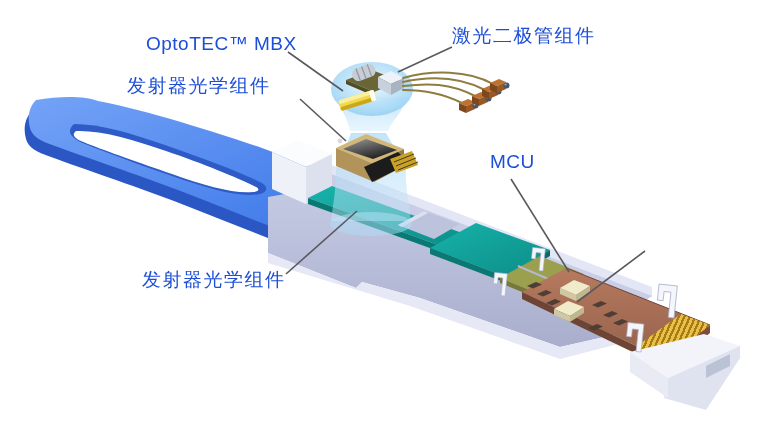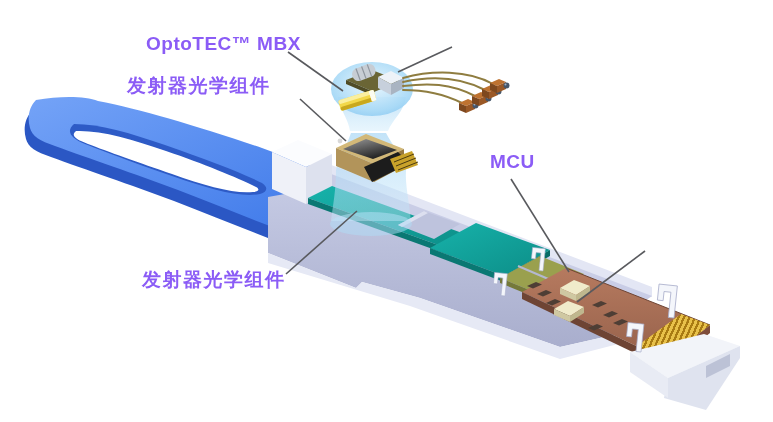--- a/index.html
+++ b/index.html
@@ -1,20 +1,20 @@
 <!DOCTYPE html>
 <html><head>
 <meta charset="utf-8">
 <style>
   html,body{margin:0;padding:0;background:#fff;}
   #stage{position:relative;width:773px;height:422px;background:#ffffff;overflow:hidden;
          font-family:"Liberation Sans","DejaVu Sans",sans-serif;}
   #art{position:absolute;left:0;top:0;}
-  .lbl{position:absolute;font-weight:700;font-size:19px;line-height:1.1;
-       color:#8b5cf6;white-space:nowrap;letter-spacing:.5px;}
+  .lbl{position:absolute;font-weight:400;font-size:19px;line-height:1.1;
+       color:#1d4ed8;white-space:nowrap;letter-spacing:.5px;}
   .lbl.cjk{letter-spacing:1.5px;font-size:19px;}
 </style>
 </head>
 <body>
 
 <div id="stage">
 
 <svg id="art" width="773" height="422" viewBox="0 0 773 422">
   <defs>
     <linearGradient id="gTab" x1="0" y1="0" x2="1" y2="1">
@@ -216,20 +216,21 @@
     <line x1="452" y1="47" x2="398" y2="72"></line>
     <line x1="300" y1="99" x2="346" y2="141"></line>
     <line x1="511" y1="179" x2="569" y2="272"></line>
     <line x1="645" y1="251" x2="577" y2="302"></line>
     <line x1="286" y1="274" x2="357" y2="211"></line>
   </g>
 </svg>
 
 <div class="lbl" style="left:146px;top:34px;">OptoTEC™ MBX</div>
 
+<div class="lbl cjk" style="left:452px;top:26px;">激光二极管组件</div>
 
 <div class="lbl cjk" style="left:127px;top:76px;">发射器光学组件</div>
 
 <div class="lbl" style="left:490px;top:152px;">MCU</div>
 
 
 <div class="lbl cjk" style="left:142px;top:270px;">发射器光学组件</div>
 
 </div>
 

